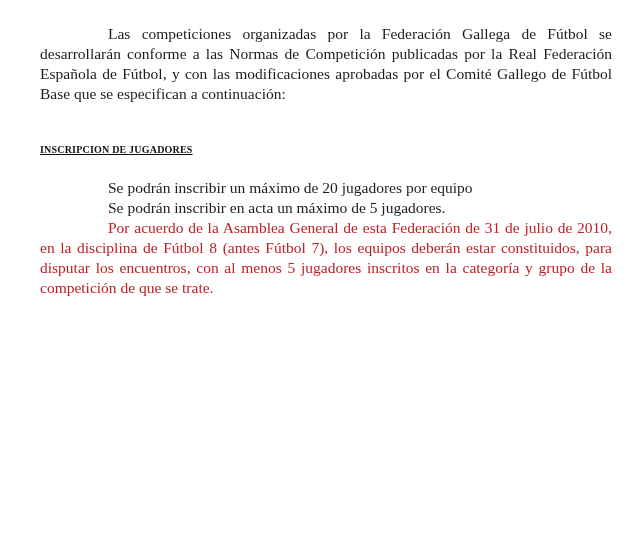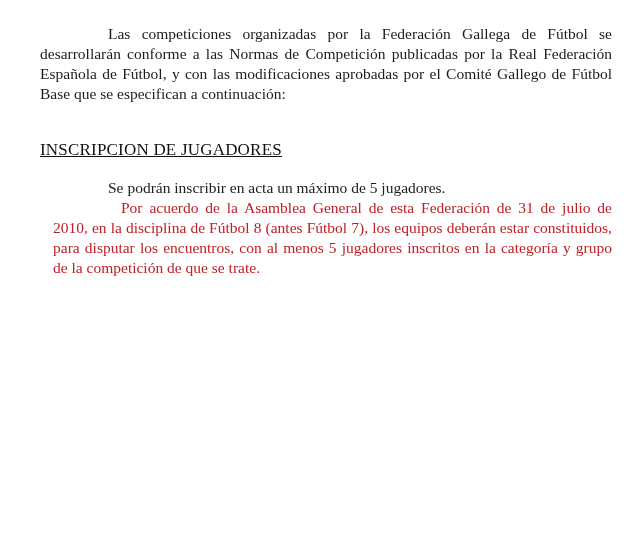--- a/index.html
+++ b/index.html
@@ -20,46 +20,48 @@
     line-height: 20px;
     color: var(--text-color, #1c1c1c);
   }
   .para {
     margin: 0;
     text-align: justify;
     text-indent: 68px;
   }
   .para.red {
     color: var(--accent-red, #bf2026);
-    margin-left: 13px;
   }
   .section-heading {
     margin: 37px 0 18px 0;
-    font-size: 17px;
+    font-size: 10px;
     line-height: 20px;
-    font-weight: normal;
+    font-weight: bold;
     text-decoration: underline;
     letter-spacing: 0.2px;
     color: var(--heading-color, #111111);
   }
   .section-heading.first {
     margin-top: 36px;
   }
   .section-body p + p {
     margin-top: 0;
   }
 </style>
 </head>
 <body>
 
 <div class="page">
 
   <p class="para">Las competiciones organizadas por la Federación Gallega de Fútbol se desarrollarán conforme a las Normas de Competición publicadas por la Real Federación Española de Fútbol, y con las modificaciones aprobadas por el Comité Gallego de Fútbol Base que se especifican a continuación:</p>
 
   <h2 class="section-heading first">INSCRIPCION DE JUGADORES</h2>
+  <div class="section-body">
+    <p class="para">Se podrán inscribir un máximo de 20 jugadores por equipo</p>
+  </div>
 
   <div class="section-body">
     <p class="para">Se podrán inscribir en acta un máximo de 5 jugadores.</p>
     <p class="para red">Por acuerdo de la Asamblea General de esta Federación de 31 de julio de 2010, en la disciplina de Fútbol 8 (antes Fútbol 7), los equipos deberán estar constituidos, para disputar los encuentros, con al menos 5 jugadores inscritos en la categoría y grupo de la competición de que se trate.</p>
   </div>
 
 
 </div>
 
 </body></html>

